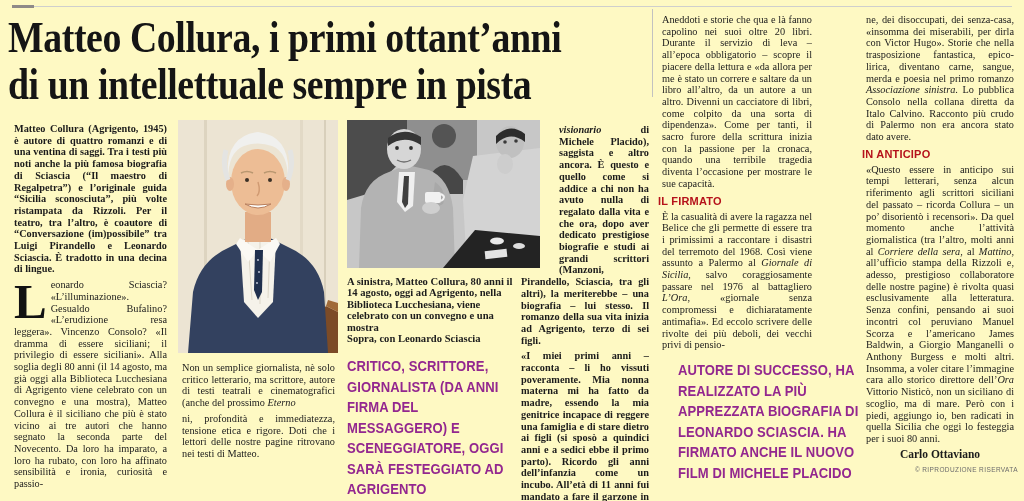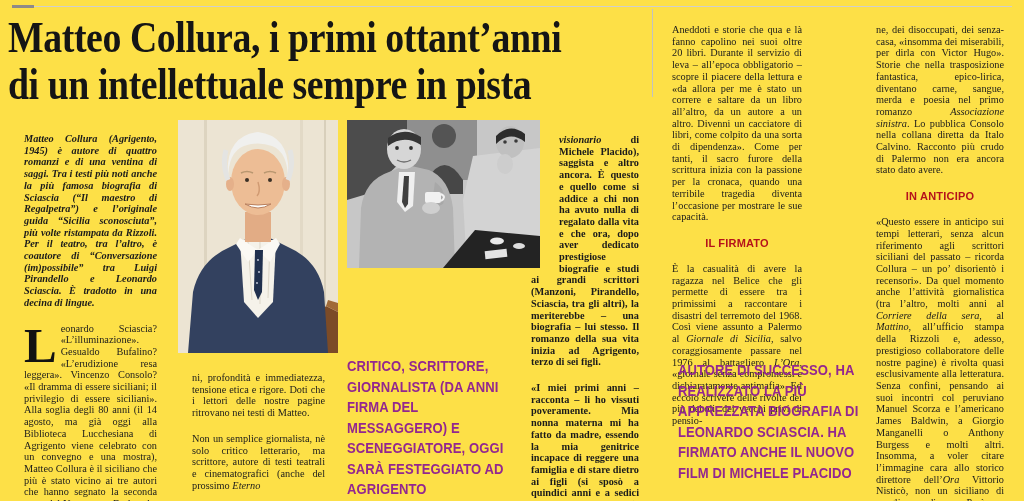--- a/index.html
+++ b/index.html
@@ -1,54 +1,54 @@
 <!DOCTYPE html>
 <html lang="it" style="--kicker: #93278f; --subhead: #b5121b;"><head>
 <meta charset="utf-8">
 <style>
   * { margin:0; padding:0; box-sizing:border-box; }
   html,body { background:#f6f6f4; }
   .page {
-    position:relative; width:1024px; height:501px; background:#fde047;
+    position:relative; width:1024px; height:501px; background:#fef9c3;
     font-family:"Liberation Serif","DejaVu Serif",serif; color:#1a1a1a; overflow:hidden;
   }
   .top-rule { position:absolute; left:12px; top:6px; width:1000px; height:1px; background:#cfcfcd; }
   .top-tick { position:absolute; left:12px; top:5px; width:22px; height:3px; background:#8f8a88; }
   .vrule    { position:absolute; left:652px; top:9px; width:1px; height:88px; background:#c2c2c0; }
 
   .headline {
     position:absolute; left:8px; top:14px; width:790px;
     font-size:45px; line-height:47px; font-weight:700; letter-spacing:-0.5px; color:#151515;
     transform:scaleX(0.84); transform-origin:left top; white-space:nowrap;
   }
   .headline .hl { display:block; }
 
   .col { position:absolute; font-size:10.3px; line-height:11.7px; text-align:justify; color:#1b1b1b; }
-  .col p { margin:14px; }
+  .col p { margin:4px; }
   .col p + p { margin-top:1px; }
 
-  .lead { font-weight:700;font-style:italic; }
+  .lead { font-weight:700; }
   .dropcap { float:left; font-weight:700; font-size:49px; line-height:40px; padding:3px 4px 0 0; color:#121212; }
 
   .caption {
     position:absolute; left:347px; top:276px; width:172px;
     font-weight:700; font-size:10.6px; line-height:11.4px; text-align:left; color:#1d1d1d;
   }
   .kicker {
     position:absolute; font-family:"Liberation Sans","DejaVu Sans",sans-serif;
     font-weight:700; font-size:15px; line-height:20.5px; letter-spacing:0.1px;
     color:var(--kicker,#93278f); transform:scaleX(0.87); transform-origin:left top; text-align:left;
   }
   .kicker1 { left:347px; top:356px; width:195px; }
   .kicker2 { left:678px; top:360px; width:212px; }
 
   .subhead {
     font-family:"Liberation Sans","DejaVu Sans",sans-serif; font-weight:700;
     font-size:11px; line-height:12px; color:var(--subhead,#b5121b);
-    margin:5px 0 3px 0 !important; text-align:center; letter-spacing:0.2px;
+    margin:5px 0 3px 0 !important; text-align:left; letter-spacing:0.2px;
   }
   h3.subhead { margin:5px 0 3px 0; }
 
   .photo { position:absolute; display:block; }
   .wrap-spacer { float:left; width:42px; height:148px; }
 
   .byline { margin-top:3px; text-align:center; font-weight:700; font-size:11.5px; }
   .copyright {
     margin-top:4px; text-align:right; font-family:"Liberation Sans","DejaVu Sans",sans-serif;
     font-size:6.5px; letter-spacing:0.4px; color:#6b6b6b;
@@ -98,22 +98,22 @@
     <path d="M50,60 Q46,16 80,12 Q114,16 110,60 Q110,32 94,26 Q80,21 66,26 Q50,32 50,60 Z" fill="#f0f0ee"></path>
     <path d="M50,60 Q44,44 48,30 M110,60 Q116,44 112,30" stroke="#e4e4e2" stroke-width="5" fill="none"></path>
     <circle cx="69" cy="60" r="2" fill="#3a3026"></circle>
     <circle cx="92" cy="60" r="2" fill="#3a3026"></circle>
     <path d="M63,53 Q69,50 75,53 M86,53 Q92,50 98,53" stroke="#b99770" stroke-width="1.6" fill="none"></path>
     <path d="M80,62 Q83,72 79,76" stroke="#d09a72" stroke-width="1.4" fill="none"></path>
     <path d="M67,84 Q80,92 93,84 Q80,86 67,84 Z" fill="#fdfdfb" stroke="#b97f5d" stroke-width="1"></path>
   </svg>
 
   <div class="col" style="left:178px; top:358px; width:161px;">
+    <p><span>Non un semplice giornalista, nè solo critico letterario, ma scrittore, autore di testi teatrali e cinematografici (anche del prossimo </span><i>Eterno</i></p>
     <p>ni, profondità e immediatezza, tensione etica e rigore. Doti che i lettori delle nostre pagine ritrovano nei testi di Matteo.</p>
-    <p><span>Non un semplice giornalista, nè solo critico letterario, ma scrittore, autore di testi teatrali e cinematografici (anche del prossimo </span><i>Eterno</i></p>
   </div>
 
   <svg class="photo" style="left:347px; top:120px;" width="193" height="148" viewBox="0 0 193 148">
     <rect width="193" height="148" fill="#c7c7c7"></rect>
     <polygon points="0,0 70,0 56,40 20,74 0,80" fill="#4c4c4c"></polygon>
     <rect x="60" y="0" width="70" height="60" fill="#8f8f8f"></rect>
     <circle cx="97" cy="16" r="12" fill="#545454"></circle>
     <path d="M80,60 Q97,30 116,60 L116,74 L80,74 Z" fill="#474747"></path>
     <polygon points="126,36 193,28 193,148 120,148 116,80" fill="#d3d3d3"></polygon>
     <ellipse cx="163" cy="22" rx="14" ry="16" fill="#c0c0c0"></ellipse>
@@ -132,20 +132,24 @@
     <path d="M88,62 Q100,70 96,84 L84,90 Z" fill="#a8a8a8"></path>
     <rect x="78" y="72" width="16" height="11" rx="2" fill="#f1f1f1"></rect>
     <path d="M94,74 q6,3 0,7" stroke="#f1f1f1" stroke-width="2" fill="none"></path>
     <ellipse cx="84" cy="88" rx="9" ry="6" fill="#cfcfcf"></ellipse>
     <polygon points="96,148 193,148 193,116 128,110" fill="#232323"></polygon>
     <ellipse cx="150" cy="121" rx="7" ry="3.5" fill="#e9e9e9"></ellipse>
     <ellipse cx="172" cy="126" rx="6" ry="3" fill="#dddddd"></ellipse>
     <rect x="138" y="130" width="22" height="8" fill="#e4e4e4" transform="rotate(-6 149 134)"></rect>
   </svg>
 
+  <div class="caption">
+    <p>A sinistra, Matteo Collura, 80 anni il 14 agosto, oggi ad Agrigento, nella Biblioteca Lucchesiana, viene celebrato con un convegno e una mostra</p>
+    <p>Sopra, con Leonardo Sciascia</p>
+  </div>
   <div class="kicker kicker1">CRITICO, SCRITTORE, GIORNALISTA (DA ANNI FIRMA DEL MESSAGGERO) E SCENEGGIATORE, OGGI SARÀ FESTEGGIATO AD AGRIGENTO</div>
 
   <div class="col" style="left:517px; top:120px; width:136px;font-weight:bold;">
     <div class="wrap-spacer"></div>
     <p><i>visionario</i><span> di Michele Placido), saggista e altro ancora. È questo e quello come si addice a chi non ha avuto nulla di regalato dalla vita e che ora, dopo aver dedicato prestigiose biografie e studi ai grandi scrittori (Manzoni, Pirandello, Sciascia, tra gli altri), la meriterebbe – una biografia – lui stesso. Il romanzo della sua vita inizia ad Agrigento, terzo di sei figli.</span></p>
     <p>«I miei primi anni – racconta – li ho vissuti poveramente. Mia nonna materna mi ha fatto da madre, essendo la mia genitrice incapace di reggere una famiglia e di stare dietro ai figli (si sposò a quindici anni e a sedici ebbe il primo parto). Ricordo gli anni dell’infanzia come un incubo. All’età di 11 anni fui mandato a fare il garzone in una sartoria. Vi rimasi tre anni, quelli delle medie: la mattina in classe, il pomeriggio al lavoro».</p>
   </div>
 
   <div class="col" style="left:658px; top:10px; width:158px;">
     <p>Aneddoti e storie che qua e là fanno capolino nei suoi oltre 20 libri. Durante il servizio di leva – all’epoca obbligatorio – scopre il piacere della lettura e «da allora per me è stato un correre e saltare da un libro all’altro, da un autore a un altro. Divenni un cacciatore di libri, come colpito da una sorta di dipendenza». Come per tanti, il sacro furore della scrittura inizia con la passione per la cronaca, quando una terribile tragedia diventa l’occasione per mostrare le sue capacità.</p>

